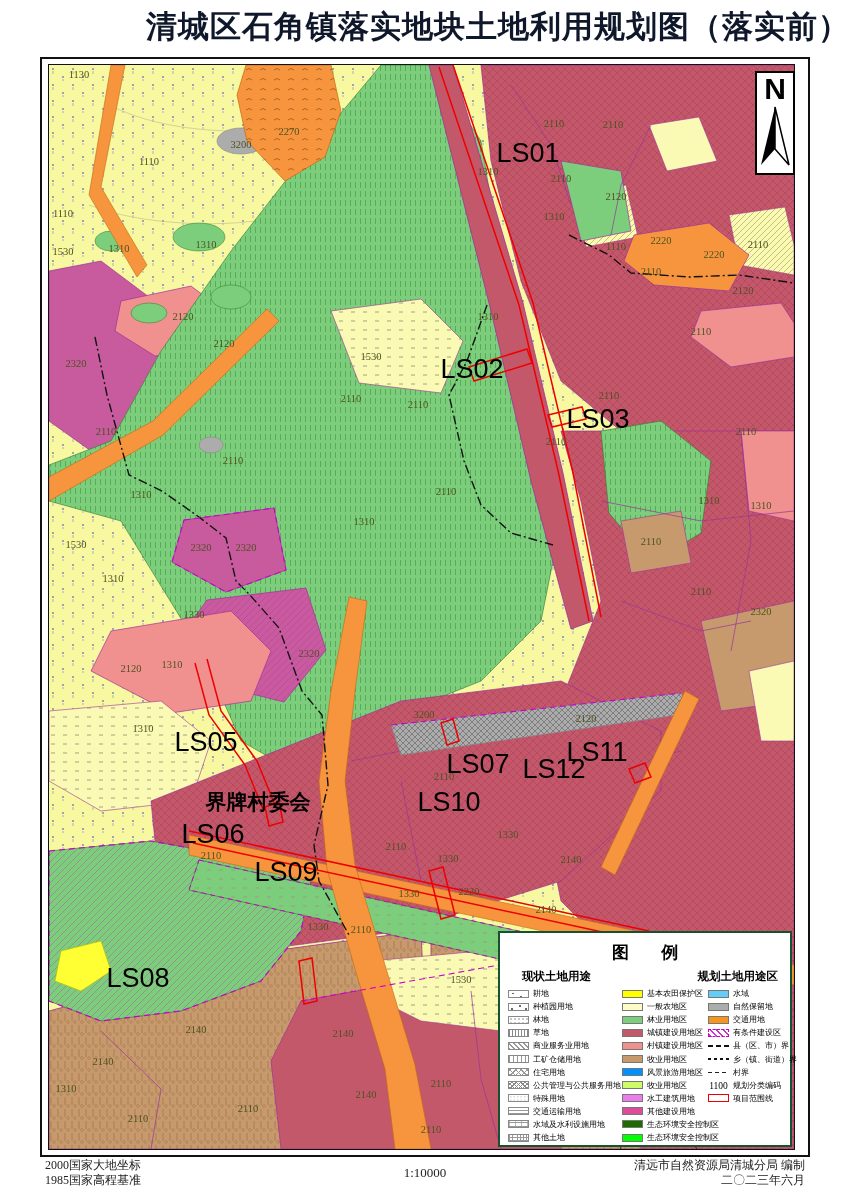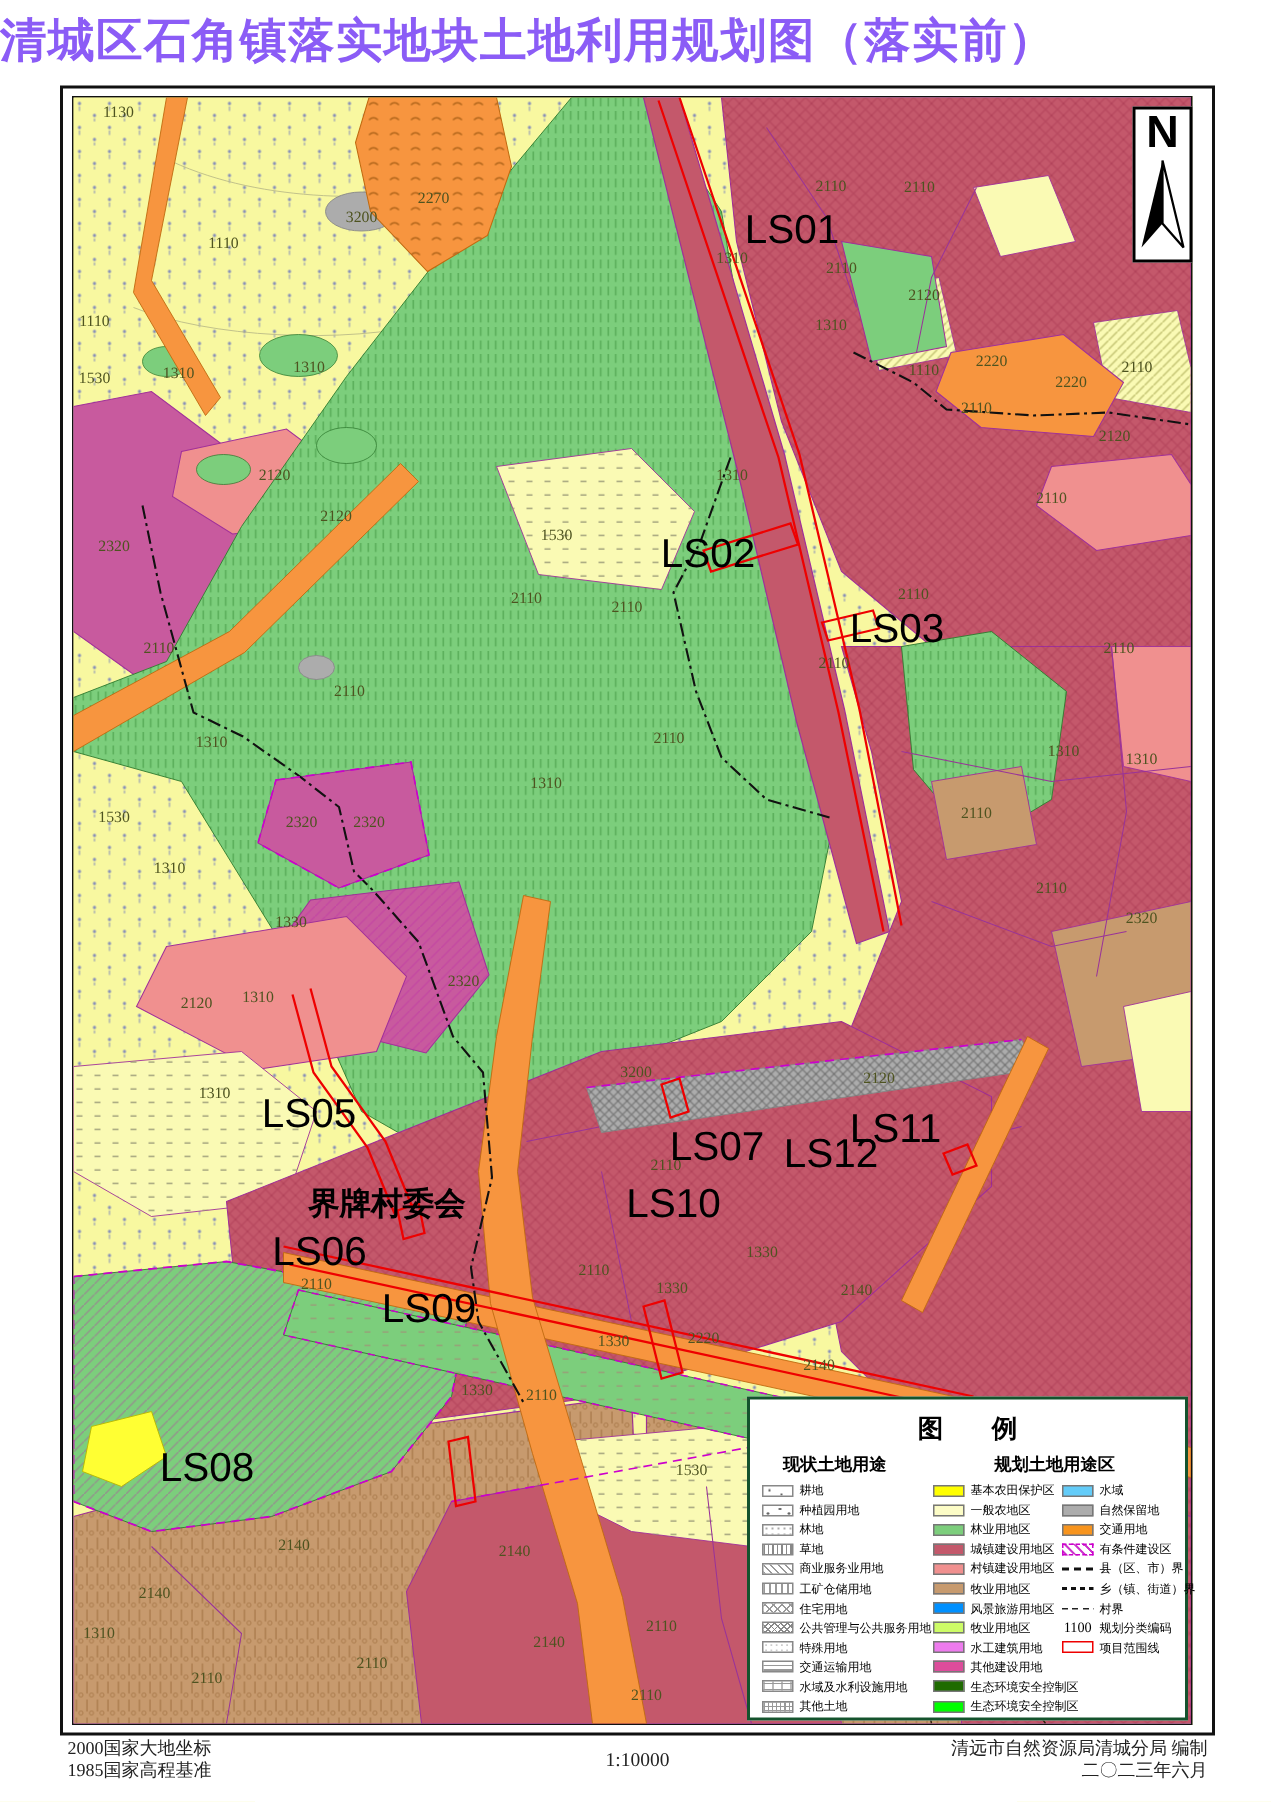--- a/index.html
+++ b/index.html
@@ -1,34 +1,34 @@
 <!DOCTYPE html>
 <html><head>
 <meta charset="utf-8">
 <style>
   html,body{margin:0;padding:0;background:#fff;width:850px;height:1201px;overflow:hidden;
     font-family:"Liberation Serif", serif;}
   #page{position:relative;width:850px;height:1201px;background:#fff;}
-  #title{position:absolute;left:0;top:6px;width:850px;text-align:left;
-    font-size:31px;font-weight:700;letter-spacing:1px;color:#8b5cf6;}
+  #title{position:absolute;left:0;top:6px;width:850px;text-align:right;
+    font-size:31px;font-weight:700;letter-spacing:1px;color:#0f172a;}
   #outer-frame{position:absolute;left:40px;top:57px;width:766px;height:1096px;border:2px solid #111;}
   #map-wrap{position:absolute;left:48px;top:64px;width:745px;height:1084px;border:1px solid #111;background:#F8F8A0;}
   #map-svg{display:block;width:745px;height:1084px;}
   
   #north-box{position:absolute;left:706px;top:6px;width:40px;height:104px;background:#fff;
     border:2px solid #000;box-sizing:border-box;text-align:center;}
   #north-box .n{font-family:"Liberation Sans",sans-serif;font-weight:700;font-size:30px;line-height:32px;color:#000;}
   
   #legend{position:absolute;left:449px;top:866px;width:294px;height:216px;background:#fff;
     border:2px solid #14532d;box-sizing:border-box;font-family:"Liberation Serif",serif;}
   #legend-title{position:absolute;left:0;top:8px;width:100%;text-align:center;font-size:17px;
     font-weight:700;letter-spacing:14px;text-indent:14px;color:#000;}
   .lg-header{position:absolute;top:36px;font-size:11.5px;font-weight:700;color:#000;}
   #lg-h-cur{left:22px;}
-  #lg-h-plan{left:128px;width:150px;text-align:center;}
+  #lg-h-plan{left:128px;width:150px;text-align:right;}
   .lg-col{position:absolute;top:54px;}
   #lg-col-cur{left:8px;width:116px;}
   #lg-col-plan{left:122px;width:170px;}
   #lg-col-right{left:208px;width:86px;}
   .lg-row{height:13.1px;display:flex;align-items:center;white-space:nowrap;}
   .lg-row .lab{font-size:8px;color:#000;margin-left:4px;}
   .sw{width:21px;height:8px;border:1px solid #888;box-sizing:border-box;background:#fff;flex:0 0 21px;}
   .sw-plain{border:1px solid #777;}
   .sw-cond{border:1.4px dashed #CC00CC;
     background:repeating-linear-gradient(45deg,#CC33CC 0 1.5px,transparent 1.5px 4.5px);}

